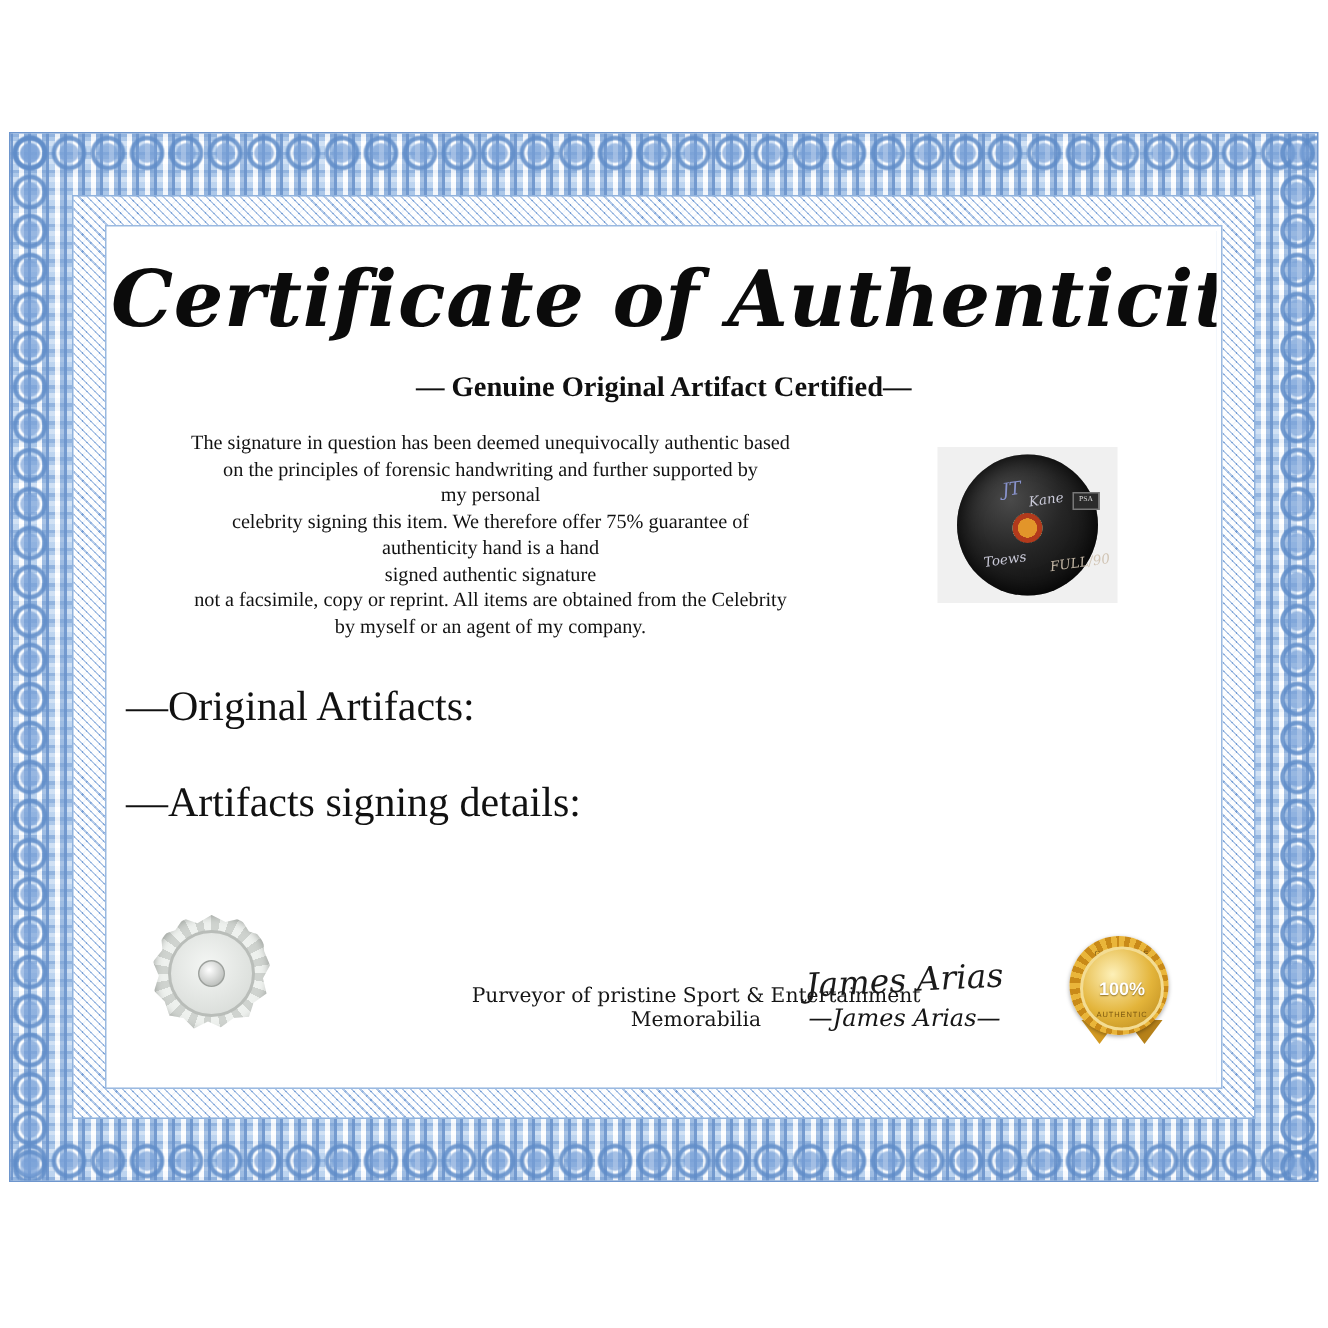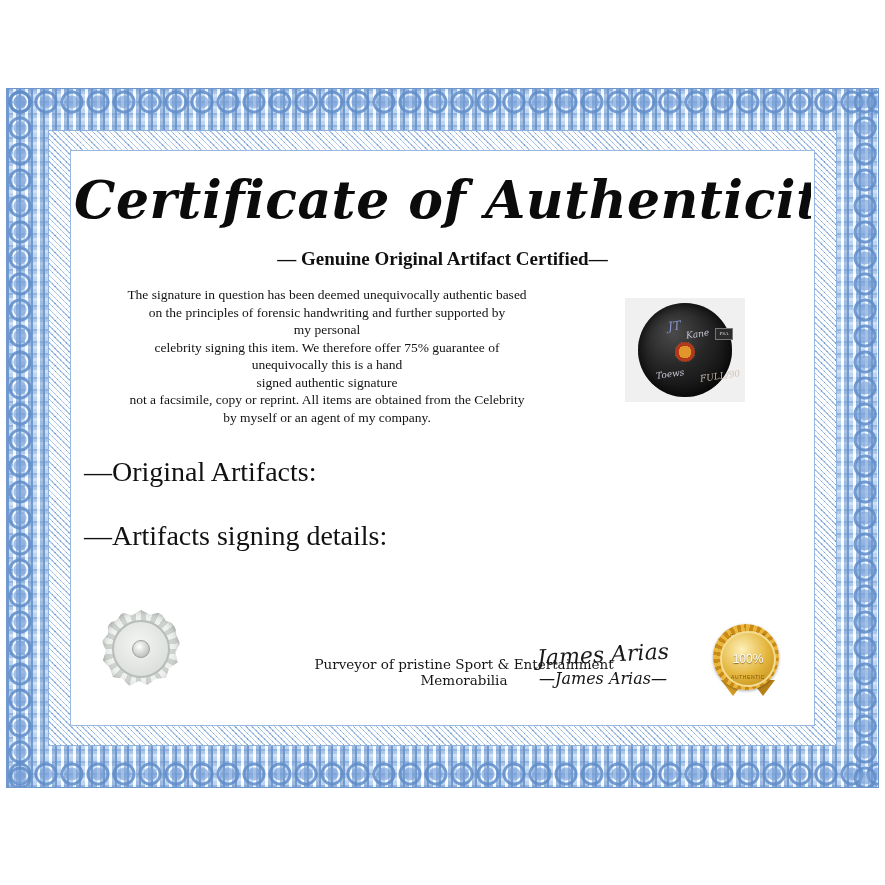--- a/index.html
+++ b/index.html
@@ -316,21 +316,21 @@
     width: 52px; height: 52px;
     border-radius: 50%;
     background: radial-gradient(circle at 38% 32%, #fdf0b8, #e3b43a 55%, #b8861a 100%);
     border: 2px solid #f3dc93;
     display: flex;
     align-items: center;
     justify-content: center;
   }
   .seal-gold .disc-text {
     font-family: "Liberation Sans", sans-serif;
-    font-weight: 400;
+    font-weight: 700;
     font-size: 12px;
     color: #ffffff;
     text-shadow: 0 1px 1px rgba(120,85,10,0.8);
   }
   .seal-gold .micro-top,
   .seal-gold .micro-bottom {
     position: absolute;
     left: 0; right: 0;
     text-align: center;
     font-family: "Liberation Sans", sans-serif;
@@ -377,21 +377,21 @@
 
       <div class="cert-title">Certificate of Authenticity</div>
 
       <div class="cert-subtitle">— Genuine Original Artifact Certified—</div>
 
       <div class="body-block">
         <span>The signature in question has been deemed unequivocally authentic based</span>
         <span>on the principles of  forensic handwriting and further supported by</span>
         <span>my personal</span>
         <span>celebrity signing this item. We therefore offer 75% guarantee of</span>
-        <span>unequivocally this is a hand</span>
+        <span>authenticity hand is a hand</span>
         <span>signed authentic signature</span>
         <span>not a facsimile, copy or reprint. All items are obtained from the Celebrity</span>
         <span>by myself or an agent of my company.</span>
       </div>
 
       <div class="thumb">
         <div class="puck">
           <div class="puck-logo"></div>
           <div class="sig sig-1">JT</div>
           <div class="sig sig-2">Kane</div>

